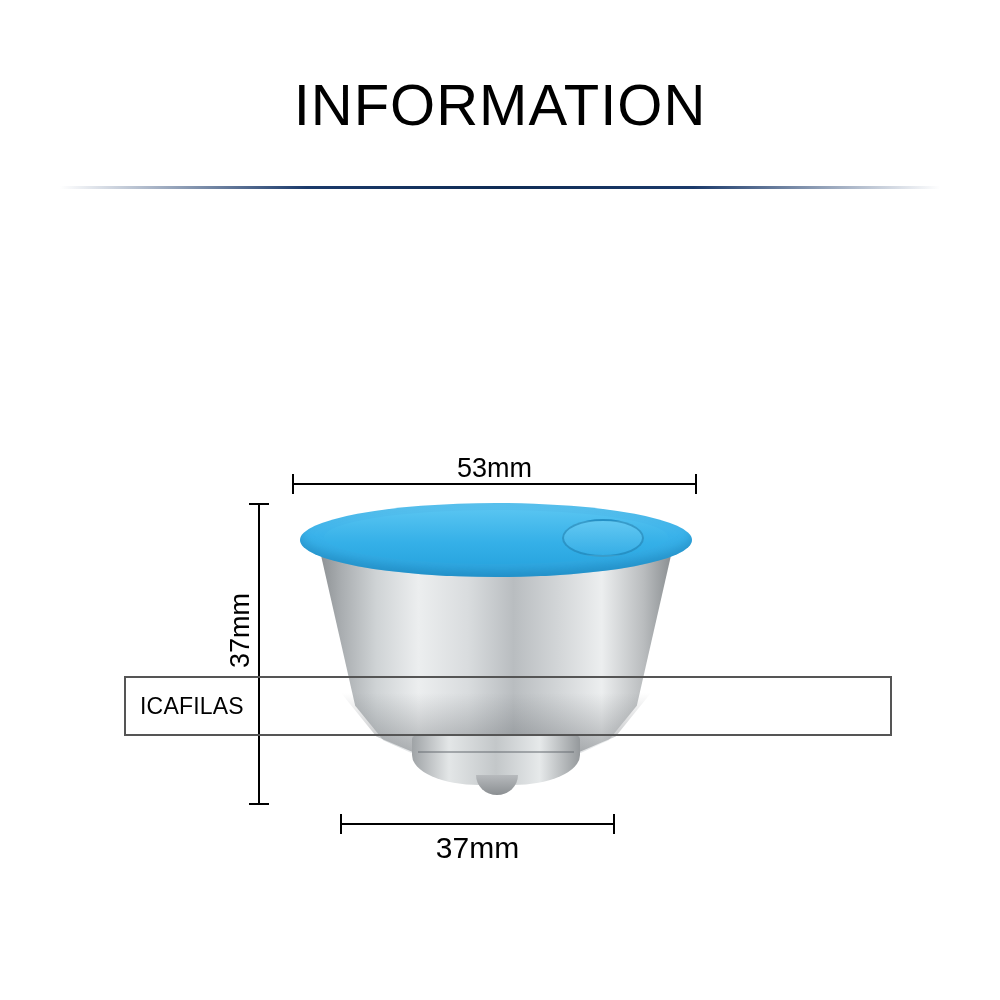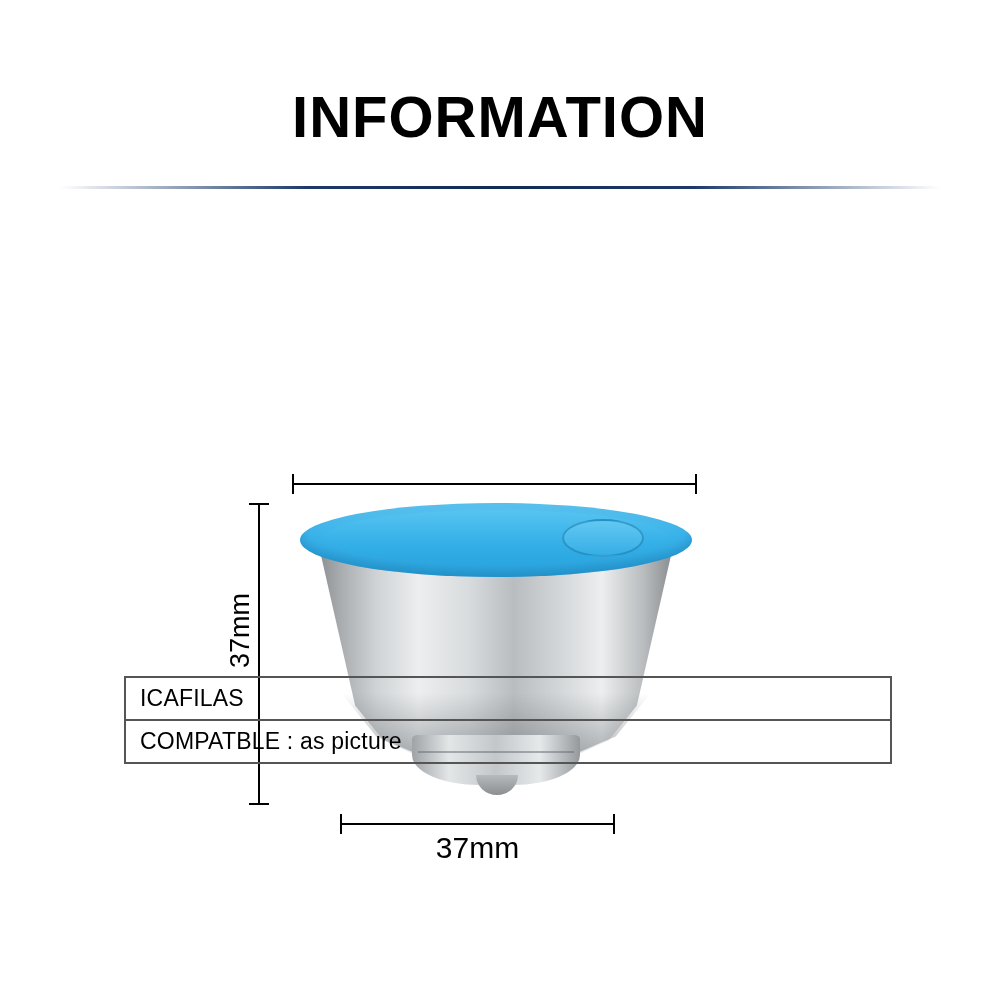--- a/index.html
+++ b/index.html
@@ -12,26 +12,26 @@
     height: 1000px;
     font-family: "Liberation Sans", sans-serif;
     color: #000000;
     position: relative;
     overflow: hidden;
   }
 
   
   .title {
     position: absolute;
-    top: 88px;
+    top: 76px;
     left: 0;
     width: 1000px;
     text-align: center;
     font-size: 58px;
-    font-weight: bold;
+    font-weight: normal;
     letter-spacing: 1px;
     line-height: 1;
   }
   .title-rule {
     position: absolute;
     top: 186px;
     left: 60px;
     width: 880px;
     height: 3px;
     background: linear-gradient(to right, #ffffff 0%, #1b3a6b 28%, #0f2c55 50%, #1b3a6b 72%, #ffffff 100%);
@@ -247,38 +247,39 @@
     position: absolute;
     left: 124px;
     top: 676px;
     width: 768px;
     border: 2px solid #555;
     border-bottom: none;
     box-sizing: border-box;
   }
   .spec-row {
     border-bottom: 2px solid #555;
-    height: 43px;
+    height: 58px;
     display: flex;
     align-items: center;
     padding-left: 14px;
     box-sizing: border-box;
     font-size: 23px;
     letter-spacing: 0.2px;
   }
 </style>
 </head>
 <body>
 
 <div class="title">INFORMATION</div>
 <div class="title-rule"></div>
 
 <div class="diagram">
 
   <div class="dim-top-line"></div>
+  <div class="dim-top-label">53mm</div>
 
   <div class="dim-left-line"></div>
   <div class="dim-left-label">37mm</div>
 
   <div class="dim-bot-line"></div>
   <div class="dim-bot-label">37mm</div>
 
   <div class="capsule">
     <div class="cup-body"></div>
     <div class="cup-shade"></div>
@@ -290,14 +291,13 @@
     <div class="lid-rim"></div>
     <div class="lid">
       <div class="lid-inner"></div>
       <div class="lid-notch"></div>
     </div>
   </div>
 </div>
 
 <div class="spec-table">
   <div class="spec-row">ICAFILAS</div>
-  <div class="spec-row">COMPATBLE : as picture</div>
 </div>
 
 </body></html>

